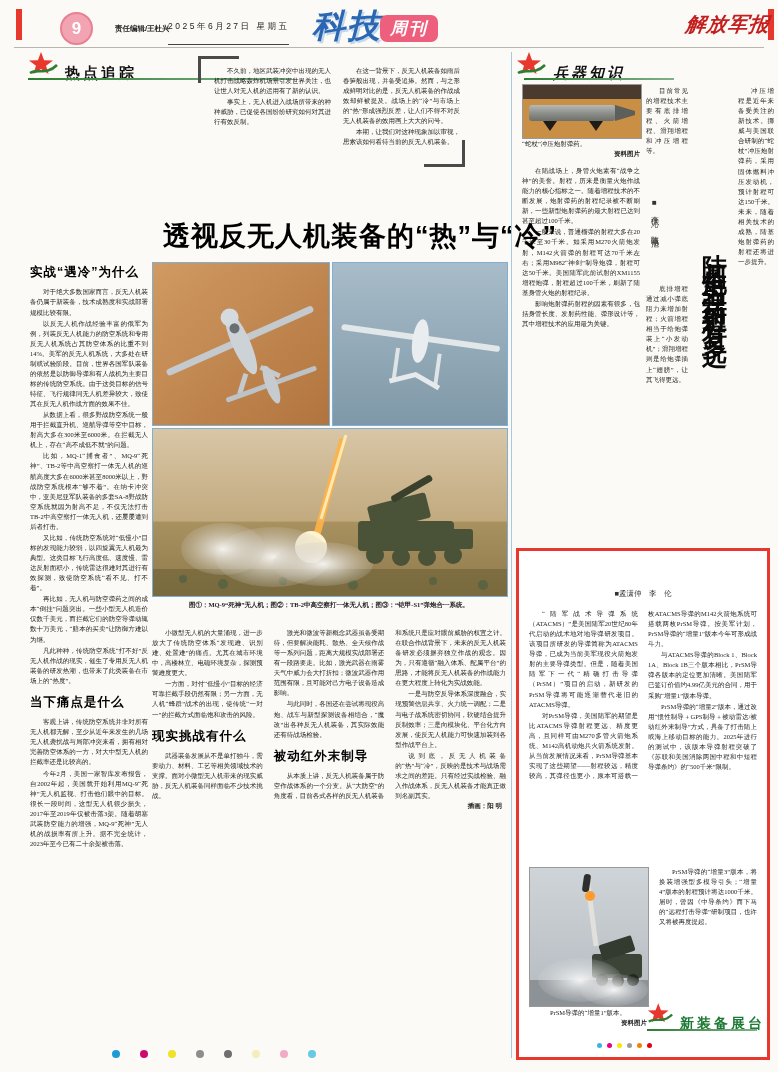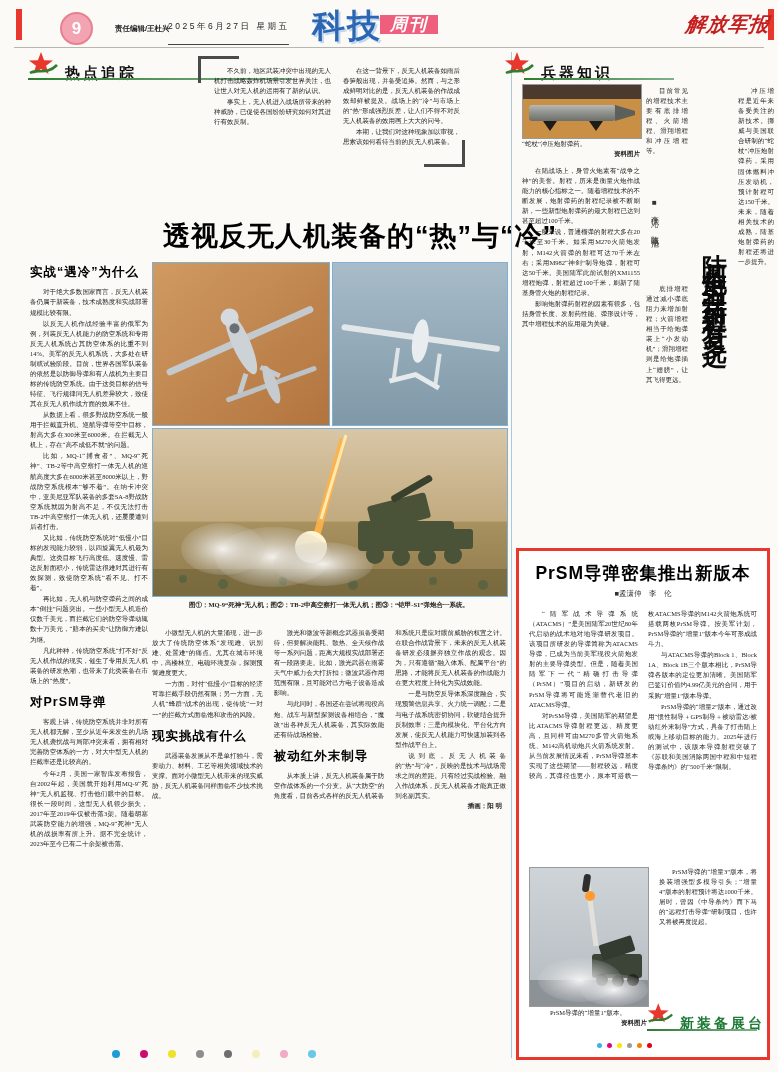--- a/index.html
+++ b/index.html
@@ -8,23 +8,23 @@
   .abs{position:absolute;}
 
   
   .redbar{position:absolute;top:9px;width:6px;height:31px;background:#e8372c;}
   .pagenum{position:absolute;left:60px;top:12px;width:29px;height:29px;border-radius:50%;
            background:#f2a4b2;border:2px solid #e87f92;color:#fff;font-weight:800;font-size:17px;
            display:flex;align-items:center;justify-content:center;}
   .editor{position:absolute;left:115px;top:24px;font-size:7.5px;font-weight:800;color:#222;}
   .dateline{position:absolute;left:168px;top:21px;font-size:8.5px;letter-spacing:2.5px;color:#222;
             padding-bottom:11px;border-bottom:1.5px solid #444;}
-  .kj{position:absolute;left:312px;top:4px;font-size:33px;font-weight:900;
+  .kj{position:absolute;left:312px;top:4px;font-size:33px;font-weight:900;font-style:italic;
       color:#2b66b3;letter-spacing:2px;text-shadow:2px 2px 0 #c3d7ec;}
-  .zk{position:absolute;left:380px;top:15px;width:58px;height:19px;background:#ee5f7d;border-radius:0;
+  .zk{position:absolute;left:380px;top:15px;width:58px;height:27px;background:#ee5f7d;border-radius:7px;
       color:#fff;font-weight:800;font-size:17px;display:flex;align-items:center;justify-content:center;
       letter-spacing:2px;font-style:italic;}
   .band{position:absolute;left:442px;top:18px;width:226px;height:23px;
         background:linear-gradient(90deg,#f2b9c6,#eaa468);display:flex;align-items:center;}
   .band .ed{font-size:9px;font-weight:800;margin-left:10px;color:#1a1a1a;}
   .band .iss{font-size:9px;font-weight:800;margin-left:8px;color:#1a1a1a;}
   .band .sec{font-size:13.5px;font-weight:900;margin-left:16px;letter-spacing:3px;color:#101010;}
   .paperlogo{position:absolute;left:686px;top:11px;font-family:"Liberation Serif",serif;font-style:italic;
              font-weight:900;font-size:20px;color:#c41f1f;letter-spacing:1px;transform:skewX(-8deg);}
   .hrule{position:absolute;left:14px;top:47px;width:750px;height:1px;background:#b9b6ae;}
@@ -127,21 +127,21 @@
     <h3 class="colhead">实战“遇冷”为什么</h3>
     <div>
         <p>对于绝大多数国家而言，反无人机装备仍属于新装备，技术成熟度和实战部署规模比较有限。</p>
         <p>以反无人机作战经验丰富的俄军为例，列装反无人机能力的防空系统和专用反无人机系统占其防空体系的比重不到14%。美军的反无人机系统，大多处在研制或试验阶段。目前，世界各国军队装备的依然是以防御导弹和有人战机为主要目标的传统防空系统。由于这类目标的信号特征、飞行规律同无人机差异较大，致使其在反无人机作战方面的效果不佳。</p>
         <p>从数据上看，很多野战防空系统一般用于拦截直升机、巡航导弹等空中目标，射高大多在300米至6000米。在拦截无人机上，存在“高不成低不就”的问题。</p>
         <p>比如，MQ-1“捕食者”、MQ-9“死神”、TB-2等中高空察打一体无人机的巡航高度大多在6000米甚至8000米以上，野战防空系统根本“够不着”。在纳卡冲突中，亚美尼亚军队装备的多套SA-8野战防空系统就因为射高不足，不仅无法打击TB-2中高空察打一体无人机，还屡屡遭到后者打击。</p>
         <p>又比如，传统防空系统对“低慢小”目标的发现能力较弱，以四旋翼无人机最为典型。这类目标飞行高度低、速度慢、雷达反射面积小，传统雷达很难对其进行有效探测，致使防空系统“看不见、打不着”。</p>
         <p>再比如，无人机与防空弹药之间的成本“倒挂”问题突出。一些小型无人机造价仅数千美元，而拦截它们的防空导弹动辄数十万美元，“赔本的买卖”让防御方难以为继。</p>
         <p>凡此种种，传统防空系统“打不好”反无人机作战的现实，催生了专用反无人机装备的研发热潮，也带来了此类装备在市场上的“热度”。</p>
       </div>
-    <h3 class="colhead">对PrSM导弹</h3>
+    <h3 class="colhead">当下痛点是什么</h3>
     <div>
         <p>客观上讲，传统防空系统并非对所有无人机都无解，至少从近年来发生的几场无人机袭扰战与局部冲突来看，拥有相对完善防空体系的一方，对大中型无人机的拦截率还是比较高的。</p>
         <p>今年2月，美国一家智库发布报告，自2002年起，美国就开始利用MQ-9“死神”无人机监视、打击他们眼中的目标。很长一段时间，这型无人机很少损失，2017年至2019年仅被击落3架。随着胡塞武装防空能力的增强，MQ-9“死神”无人机的战损率有所上升。据不完全统计，2023年至今已有二十余架被击落。</p>
       </div>
   </div>
 
   <div class="photo" style="left:152px;top:262px;width:176px;height:162px;">
     <svg width="176" height="162" viewBox="0 0 176 162">
       <defs>
           <linearGradient id="g1" x1="0" y1="0" x2="1" y2="1">
@@ -240,21 +240,21 @@
     <div>
         <p>从本质上讲，反无人机装备属于防空作战体系的一个分支。从“大防空”的角度看，目前各式各样的反无人机装备和系统只是应对眼前威胁的权宜之计。在联合作战背景下，未来的反无人机装备研发必须摒弃独立作战的观念。因为，只有遵循“融入体系、配属平台”的思路，才能将反无人机装备的作战能力在更大程度上转化为实战效能。</p>
         <p>一是与防空反导体系深度融合，实现预警信息共享、火力统一调配；二是与电子战系统密切协同，软硬结合提升反制效率；三是向模块化、平台化方向发展，使反无人机能力可快速加装到各型作战平台上。</p>
         <p>说到底，反无人机装备的“热”与“冷”，反映的是技术与战场需求之间的差距。只有经过实战检验、融入作战体系，反无人机装备才能真正做到名副其实。</p>
       </div>
     <p class="credit">插画：阳 明</p>
   </div>
 
   <div class="vrule"></div>
 
-  <div class="badge" style="left:504px;top:52px;">
+  <div class="badge" style="left:516px;top:52px;font-style:italic;">
     <svg width="30" height="26" viewBox="0 0 30 26">
       <polygon points="13,0 16.1,8.2 25,8.4 18,13.7 20.6,22 13,17 5.4,22 8,13.7 1,8.4 9.9,8.2" fill="#e8372c"></polygon>
       <path d="M2 21 C 10 16, 18 24, 29 13" stroke="#2e7d32" stroke-width="2.6" fill="none"></path>
     </svg>
     <span class="lbl">兵器知识</span>
   </div>
   <div class="gline" style="left:524px;top:78px;width:150px;"></div>
 
   <div class="photo" style="left:522px;top:84px;width:118px;height:53px;border-color:#999;">
     <svg width="118" height="53" viewBox="0 0 118 53">
@@ -290,21 +290,20 @@
   </div>
   <div class="body-text abs" style="left:646px;top:284px;width:42px;height:256px;">
       <p>底排增程通过减小弹底阻力来增加射程；火箭增程相当于给炮弹装上“小发动机”；滑翔增程则是给炮弹插上“翅膀”，让其飞得更远。</p>
     </div>
   <div class="vtitle vert">陆基炮射弹药射程有多远</div>
   <div class="body-text abs" style="left:738px;top:86px;width:36px;height:454px;">
       <p>冲压增程是近年来备受关注的新技术。挪威与美国联合研制的“蛇杖”冲压炮射弹药，采用固体燃料冲压发动机，预计射程可达150千米。未来，随着相关技术的成熟，陆基炮射弹药的射程还将进一步提升。</p>
     </div>
 
   <div class="prsm">
-    <div class="title">PrSM导弹密集推出新版本</div>
     <div class="pby">■孟潇仲　李　伦</div>
     <div class="pbody body-text">
         <p>“陆军战术导弹系统（ATACMS）”是美国陆军20世纪80年代启动的战术地对地导弹研发项目。该项目所研发的导弹简称为ATACMS导弹，已成为当前美军现役火箭炮发射的主要导弹类型。但是，随着美国陆军下一代“精确打击导弹（PrSM）”项目的启动，新研发的PrSM导弹将可能逐渐替代老旧的ATACMS导弹。</p>
         <p>对PrSM导弹，美国陆军的期望是比ATACMS导弹射程更远、精度更高，且同样可由M270多管火箭炮系统、M142高机动炮兵火箭系统发射。从当前发展情况来看，PrSM导弹基本实现了这些期望——射程较远，精度较高，其弹径也更小，原本可搭载一枚ATACMS导弹的M142火箭炮系统可搭载两枚PrSM导弹。按美军计划，PrSM导弹的“增量1”版本今年可形成战斗力。</p>
         <p>与ATACMS导弹的Block 1、Block 1A、Block 1B三个版本相比，PrSM导弹各版本的定位更加清晰。美国陆军已签订价值约4.99亿美元的合同，用于采购“增量1”版本导弹。</p>
         <p>PrSM导弹的“增量2”版本，通过改用“惯性制导＋GPS制导＋被动雷达/被动红外末制导”方式，具备了打击陆上或海上移动目标的能力。2025年进行的测试中，该版本导弹射程突破了《苏联和美国消除两国中程和中短程导弹条约》的“500千米”限制。</p>
       </div>
 
     <div class="photo pphoto abs">
       <svg width="118" height="138" viewBox="0 0 118 138">

